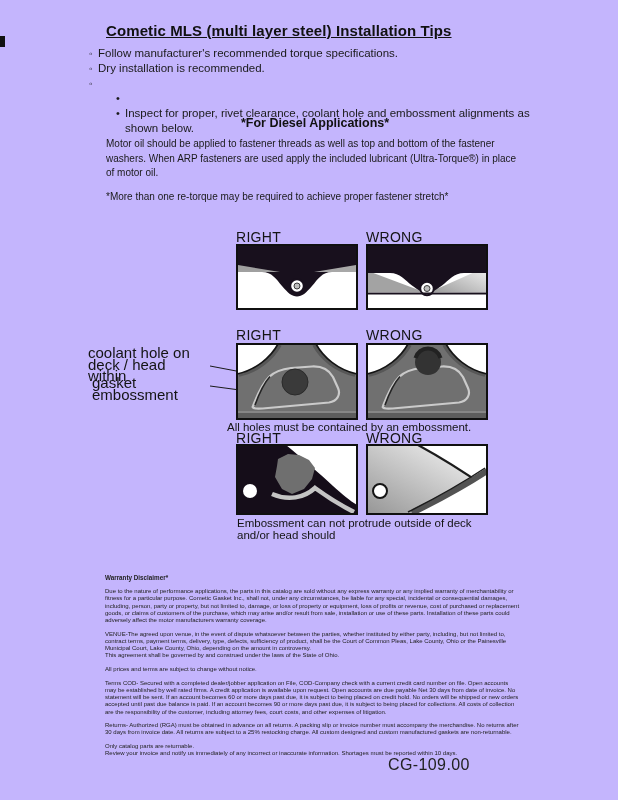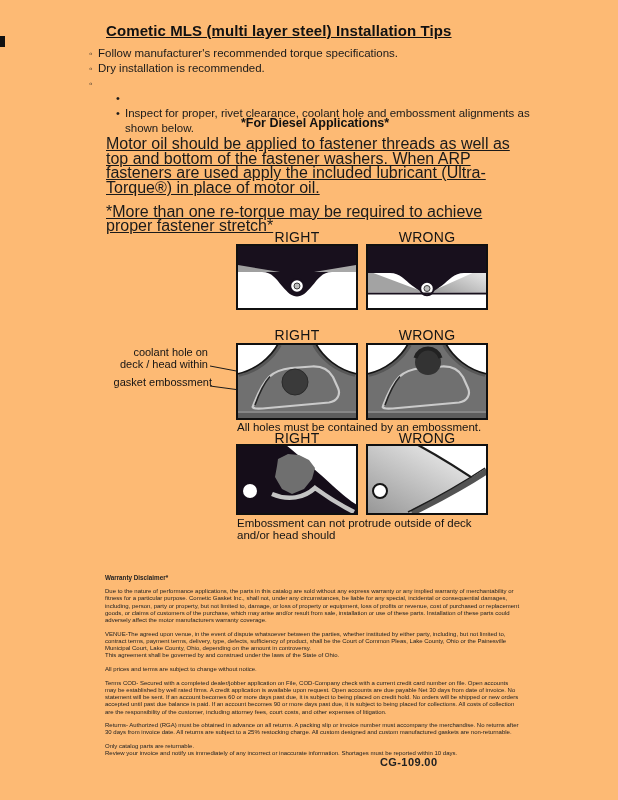--- a/index.html
+++ b/index.html
@@ -1,43 +1,43 @@
 <!DOCTYPE html>
 <html><head>
 <meta charset="utf-8">
 <style>
   html,body{margin:0;padding:0;background:#e8e8e8;}
   .page{
-    position:relative;width:618px;height:800px;background:#fdba74;
+    position:relative;width:618px;height:800px;background:#c4b5fd;
     font-family:"Liberation Sans","DejaVu Sans",sans-serif;color:#1a1a1a;
     margin:0 auto;overflow:hidden;
   }
   .corner-mark{position:absolute;left:0;top:36px;width:5px;height:11px;background:#111;}
   .title{
     position:absolute;left:106px;top:22px;font-size:15px;font-weight:bold;
     text-decoration:underline;letter-spacing:0.1px;white-space:nowrap;color:#111;
   }
   .bullets{position:absolute;left:89px;top:46px;width:470px;font-size:11.5px;line-height:15px;}
   .bullet-row{display:flex;}
   .bullet-row .marker{width:9px;flex:0 0 9px;font-size:10px;line-height:15px;}
   .bullet-row.sub{margin-left:27px;}
   .bullet-row.sub .marker{font-size:11px;}
   .diesel{position:absolute;left:106px;top:116px;width:418px;}
   .diesel h2{margin:0 0 7px 0;font-size:12.5px;font-weight:bold;color:#111;text-align:center;}
-  .diesel p{margin:0 0 9.5px 0;font-size:16px;line-height:14.5px;text-decoration:underline;}
-  .dg-label{position:absolute;width:122px;text-align:center;font-size:14px;font-weight:500;letter-spacing:0.3px;color:#141414;}
+  .diesel p{margin:0 0 9.5px 0;font-size:10px;line-height:14.5px;}
+  .dg-label{position:absolute;width:122px;font-size:14px;font-weight:500;letter-spacing:0.3px;color:#141414;}
   .dg-img{position:absolute;width:122px;display:block;}
   .dg-caption{position:absolute;font-size:11.5px;line-height:12px;color:#141414;white-space:nowrap;}
-  .anno{position:absolute;width:120px;text-align:right;font-size:11px;line-height:11.5px;color:#141414;}
+  .anno{position:absolute;width:120px;text-align:left;font-size:15px;line-height:11.5px;color:#141414;}
   .leader{position:absolute;left:208px;top:362px;width:92px;height:36px;}
   .disclaimer{position:absolute;left:105px;top:574px;width:415px;font-size:6px;line-height:7.2px;color:#222;}
   .disclaimer .head{font-weight:bold;font-size:6.3px;margin-bottom:7px;}
   .disclaimer p{margin:0 0 6.5px 0;}
   .disclaimer p .ln{display:block;}
-  .footer-code{position:absolute;left:380px;top:756px;font-size:11px;letter-spacing:0.4px;color:#222;font-weight:bold;}
+  .footer-code{position:absolute;left:388px;top:756px;font-size:16px;letter-spacing:0.4px;color:#222;}
 </style>
 </head>
 <body>
 
 <div class="page">
   <div class="corner-mark"></div>
 
   <div class="title">Cometic MLS (multi layer steel) Installation Tips</div>
 
   <div class="bullets">
@@ -135,21 +135,21 @@
     <path d="M121,1 H80 C87,14 102,27 121,31 Z" fill="#ffffff" stroke="#151515" stroke-width="1.6"></path>
     <path d="M2,69 H120" stroke="#9c9c9c" stroke-width="1"></path>
     <rect x="2" y="70" width="118" height="5" fill="#5d5d5d"></rect>
     <path d="M17,63 C22,50 27,40 33,34 C38,29 46,26 55,25 L76,23.5 C86,23 93,27 97,34 L102,45 C105,52 101,58 93,59.5 L32,65 C22,66 15,66 17,63 Z" fill="none" stroke="#cacaca" stroke-width="2.2" stroke-linejoin="round"></path>
     <path d="M19,62 C24,48 29,39 34,33.5" stroke="#242424" stroke-width="1.6" fill="none"></path>
     <circle cx="62" cy="19" r="13" fill="#333333"></circle>
     <path d="M49.5,15 A13,13 0 0 1 74.5,15" stroke="#222222" stroke-width="4" fill="none"></path>
     <rect x="1" y="1" width="120" height="75" fill="none" stroke="#101010" stroke-width="2"></rect>
   </svg>
 
-  <div class="dg-caption" style="left:237px;top:421px;text-align:center;">All holes must be contained by an embossment.</div>
+  <div class="dg-caption" style="left:227px;top:421px;text-align:center;">All holes must be contained by an embossment.</div>
 
   <div class="dg-label" style="left:236px;top:430px;">RIGHT</div>
   <div class="dg-label" style="left:366px;top:430px;">WRONG</div>
 
   <svg class="dg-img" style="left:236px;top:444px;" width="122" height="71" viewBox="0 0 122 71">
     <rect x="1" y="1" width="120" height="69" fill="#ffffff"></rect>
     <path d="M1,1 H50 C66,14 84,30 97,42 C106,50 114,57 121,61 V70 H1 Z" fill="#150d19"></path>
     <polygon points="42,15 52,10 63,11 73,16 79,24 76,35 68,45 56,50 46,45 39,33 41,22" fill="#6f6f6f"></polygon>
     <path d="M36,50 C52,57 68,54 79,44 C90,52 104,61 118,68" stroke="#c4c4c4" stroke-width="4.5" fill="none"></path>
     <circle cx="14" cy="47" r="7" fill="#ffffff"></circle>

